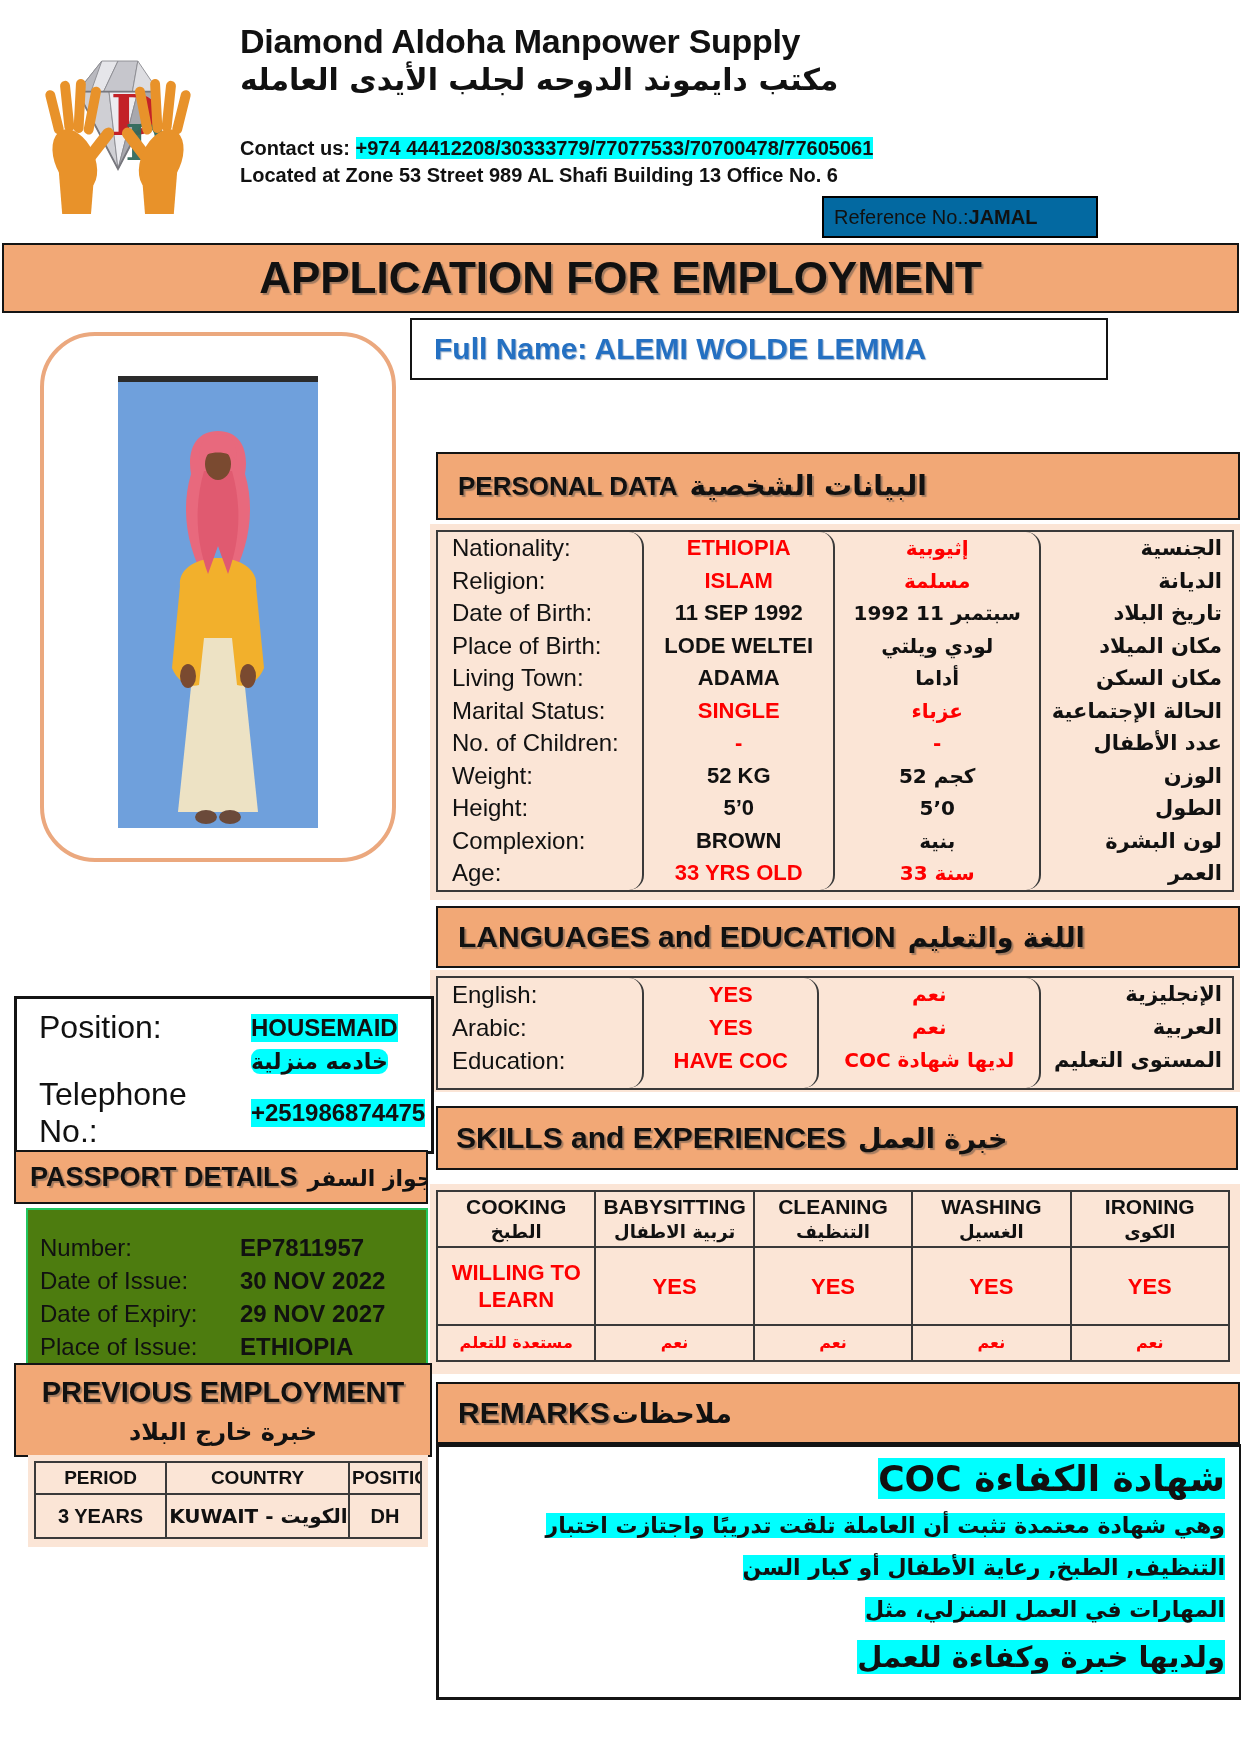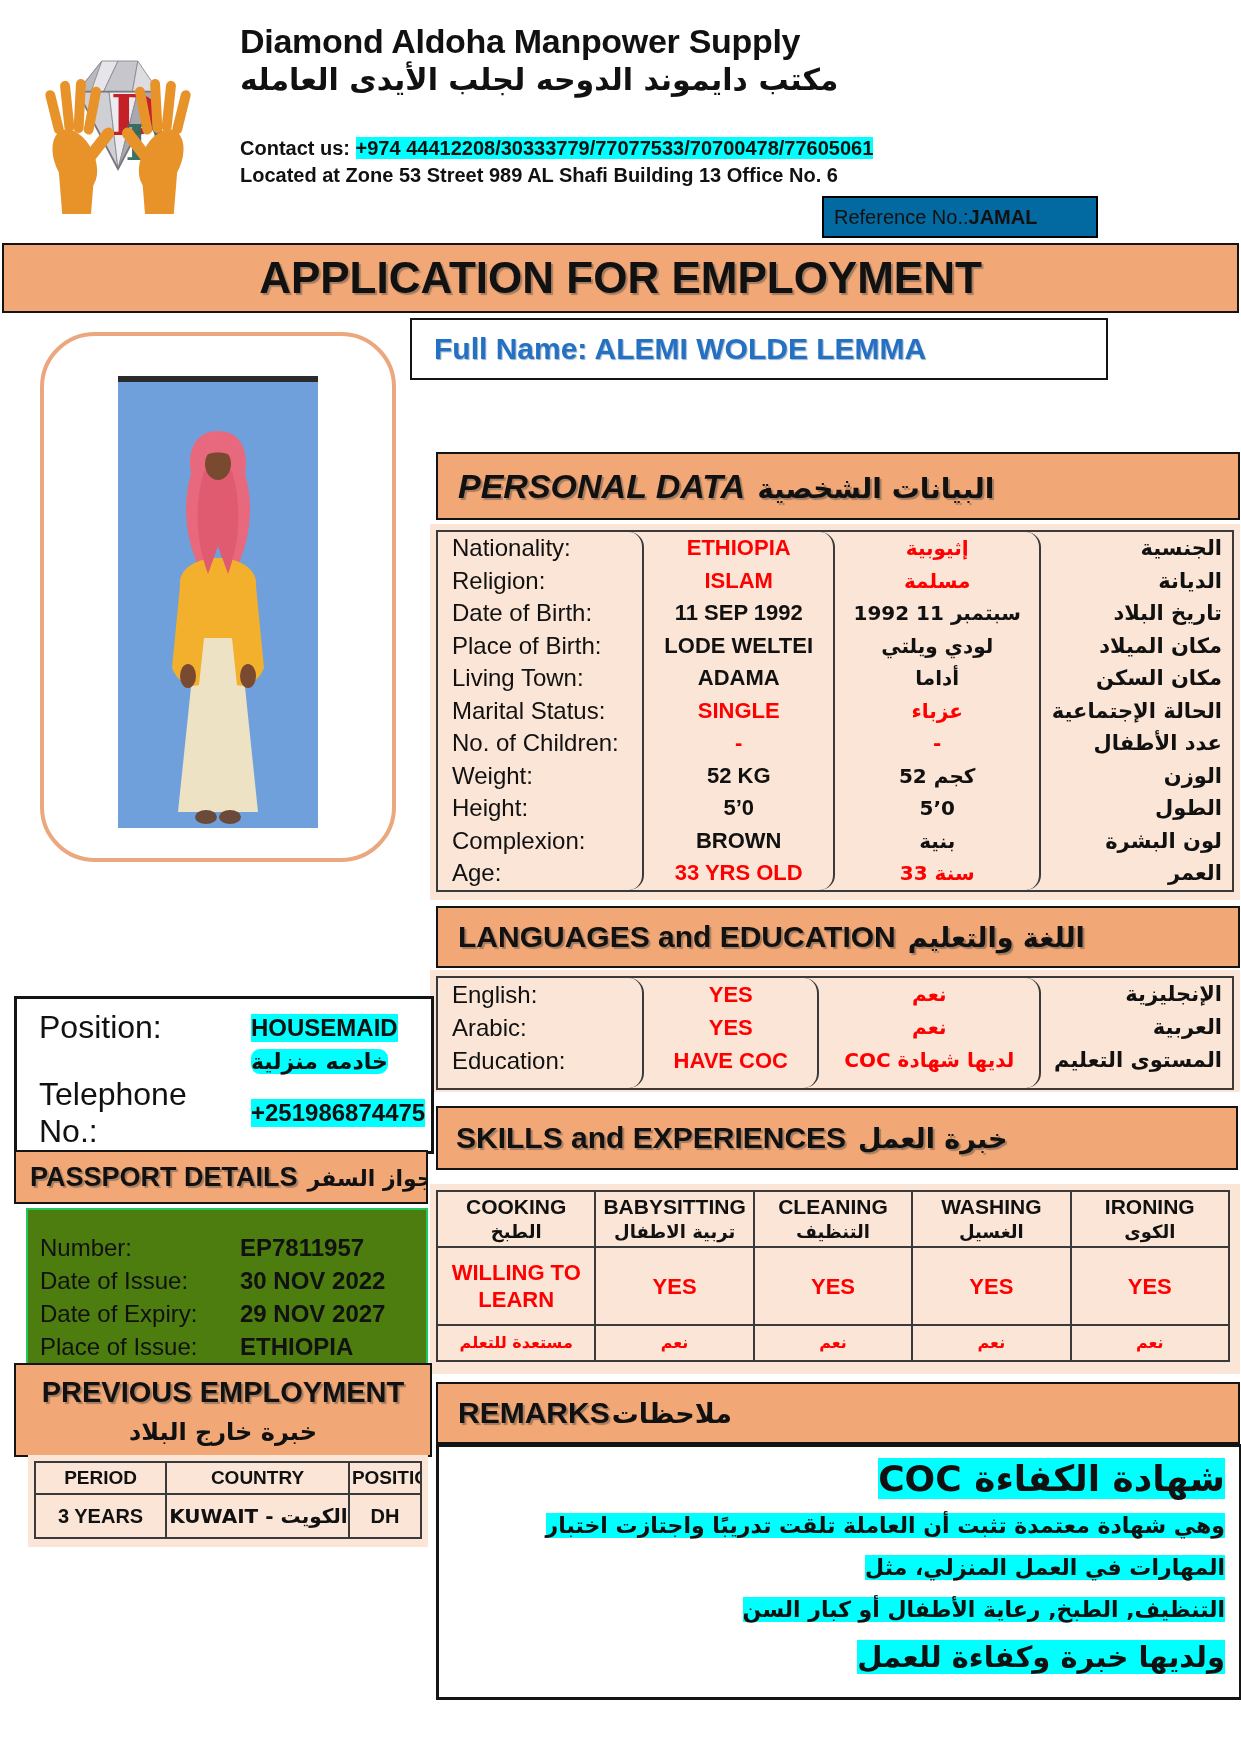--- a/index.html
+++ b/index.html
@@ -31,21 +31,21 @@
 
   
   .photo-frame{left:40px;top:332px;width:348px;height:522px;border:4px solid #EBA87E;border-radius:55px;background:#fff;}
   .photo{left:118px;top:376px;width:200px;height:452px;}
 
   
   .sec{padding-left:20px;white-space:nowrap;overflow:hidden;}
   .sec .en{font-weight:bold;}
   .sec .arr{font-weight:bold;margin-left:12px;}
   .personal-header{left:436px;top:452px;width:780px;height:64px;}
-  .personal-header .en{font-size:34px;line-height:64px;font-style:italic;}
+  .personal-header .en{font-size:26px;line-height:64px;}
   .personal-header .arr{font-size:28px;line-height:64px;}
 
   .backdrop{background:#FBE5D6;}
   .pd-backdrop{left:430px;top:524px;width:810px;height:376px;}
   .grid-table{display:flex;border:2px solid #3a3a3a;background:#FBE5D6;}
   .pd-table{left:436px;top:530px;width:794px;height:358px;}
   .gcol{height:100%;box-sizing:border-box;border-radius:15px;}
   .gcol.sep{border-right:2px solid #3a3a3a;}
   .pd-table .line{height:32.5px;line-height:32.5px;white-space:nowrap;}
   .c-label .line{font-size:24px;padding-left:14px;text-align:left;}
@@ -410,18 +410,18 @@
     </tr>
   </tbody>
     </table>
 
   <div class="abs salmon sec remarks-header">
     <span class="en shadowtxt">REMARKS</span><span class="arr ar">ملاحظات</span>
   </div>
   <div class="abs remarks-box ar">
     <div class="rm1"><span class="hl">شهادة الكفاءة COC</span></div>
     <div class="rm"><span class="hl">وهي شهادة معتمدة تثبت أن العاملة تلقت تدريبًا واجتازت اختبار</span></div>
+    <div class="rm"><span class="hl">التنظيف, الطبخ, رعاية الأطفال أو كبار السن</span></div>
     <div class="rm"><span class="hl">المهارات في العمل المنزلي، مثل</span></div>
-    <div class="rm"><span class="hl">التنظيف, الطبخ, رعاية الأطفال أو كبار السن</span></div>
     <div class="rm5"><span class="hl">ولديها خبرة وكفاءة للعمل</span></div>
   </div>
 
 </div>
 
 </body></html>

